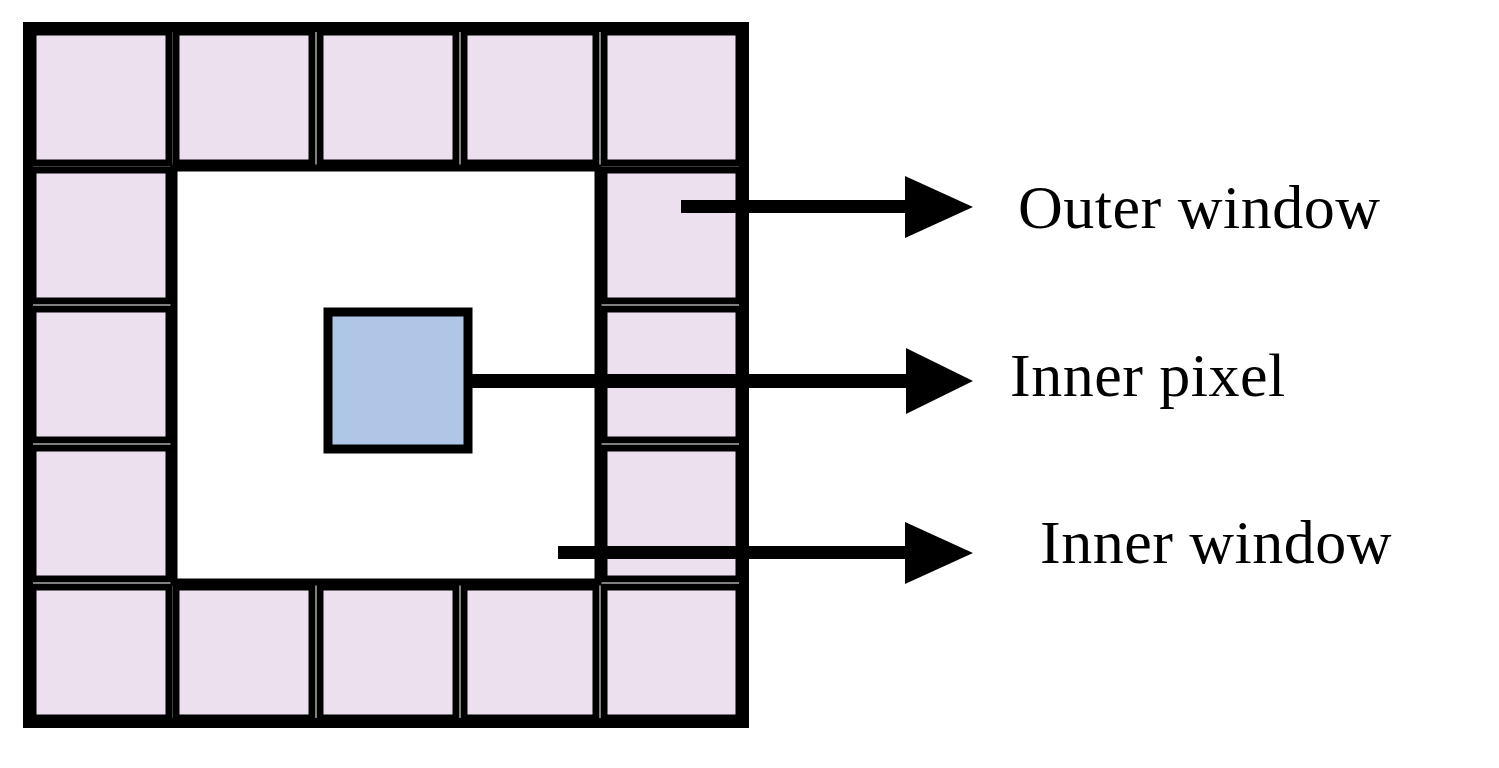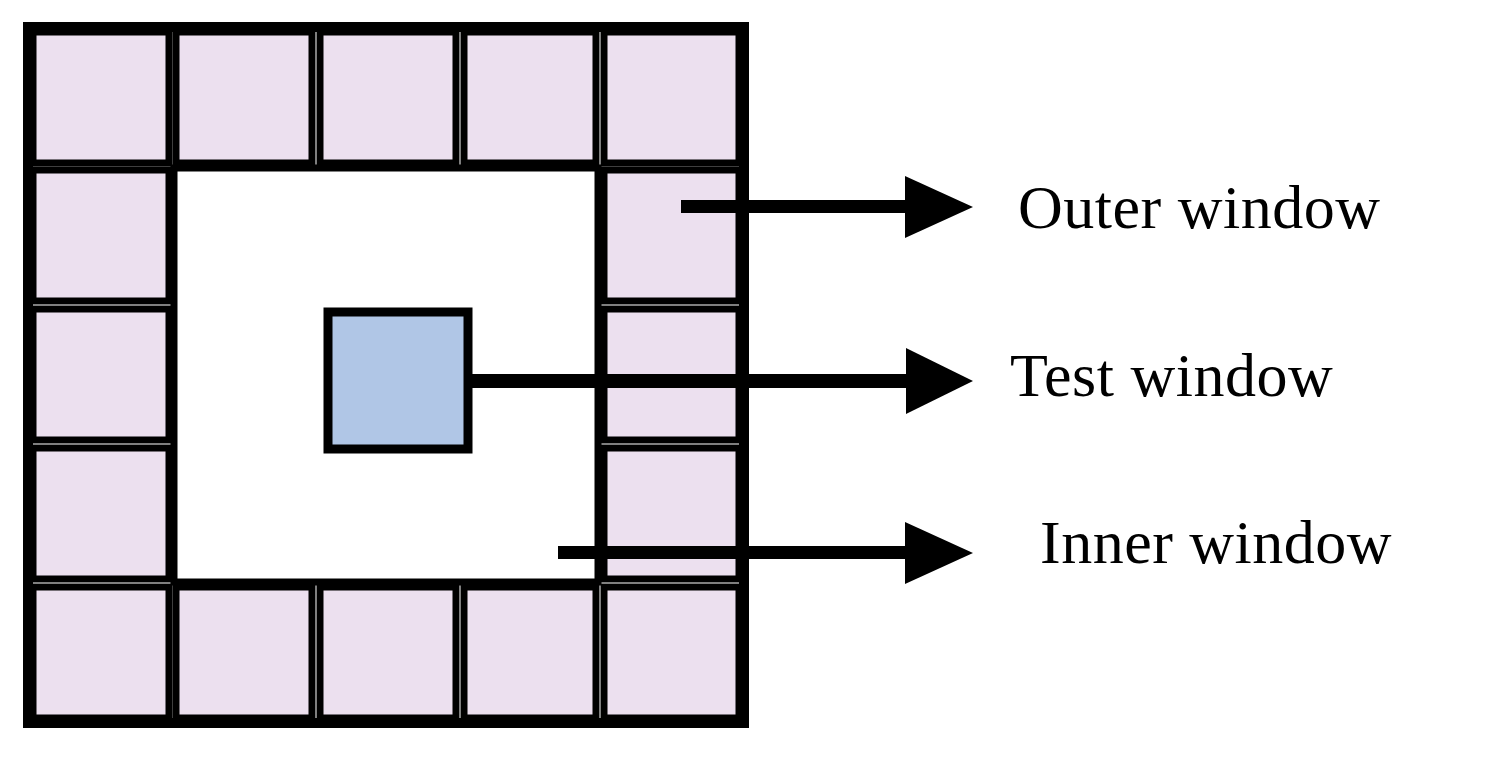--- a/index.html
+++ b/index.html
@@ -85,15 +85,15 @@
   </g>
 
   <g>
     <rect x="558" y="546" width="351" height="13" fill="#000000"></rect>
     <polygon points="905,522 973,553 905,584" fill="#000000"></polygon>
   </g>
 </svg>
 
 <div class="label" id="label-outer">Outer window</div>
 
-<div class="label" id="label-test">Test window</div>
+<div class="label" id="label-test">Inner pixel</div>
 
 <div class="label" id="label-inner">Inner window</div>
 
 </body></html>

